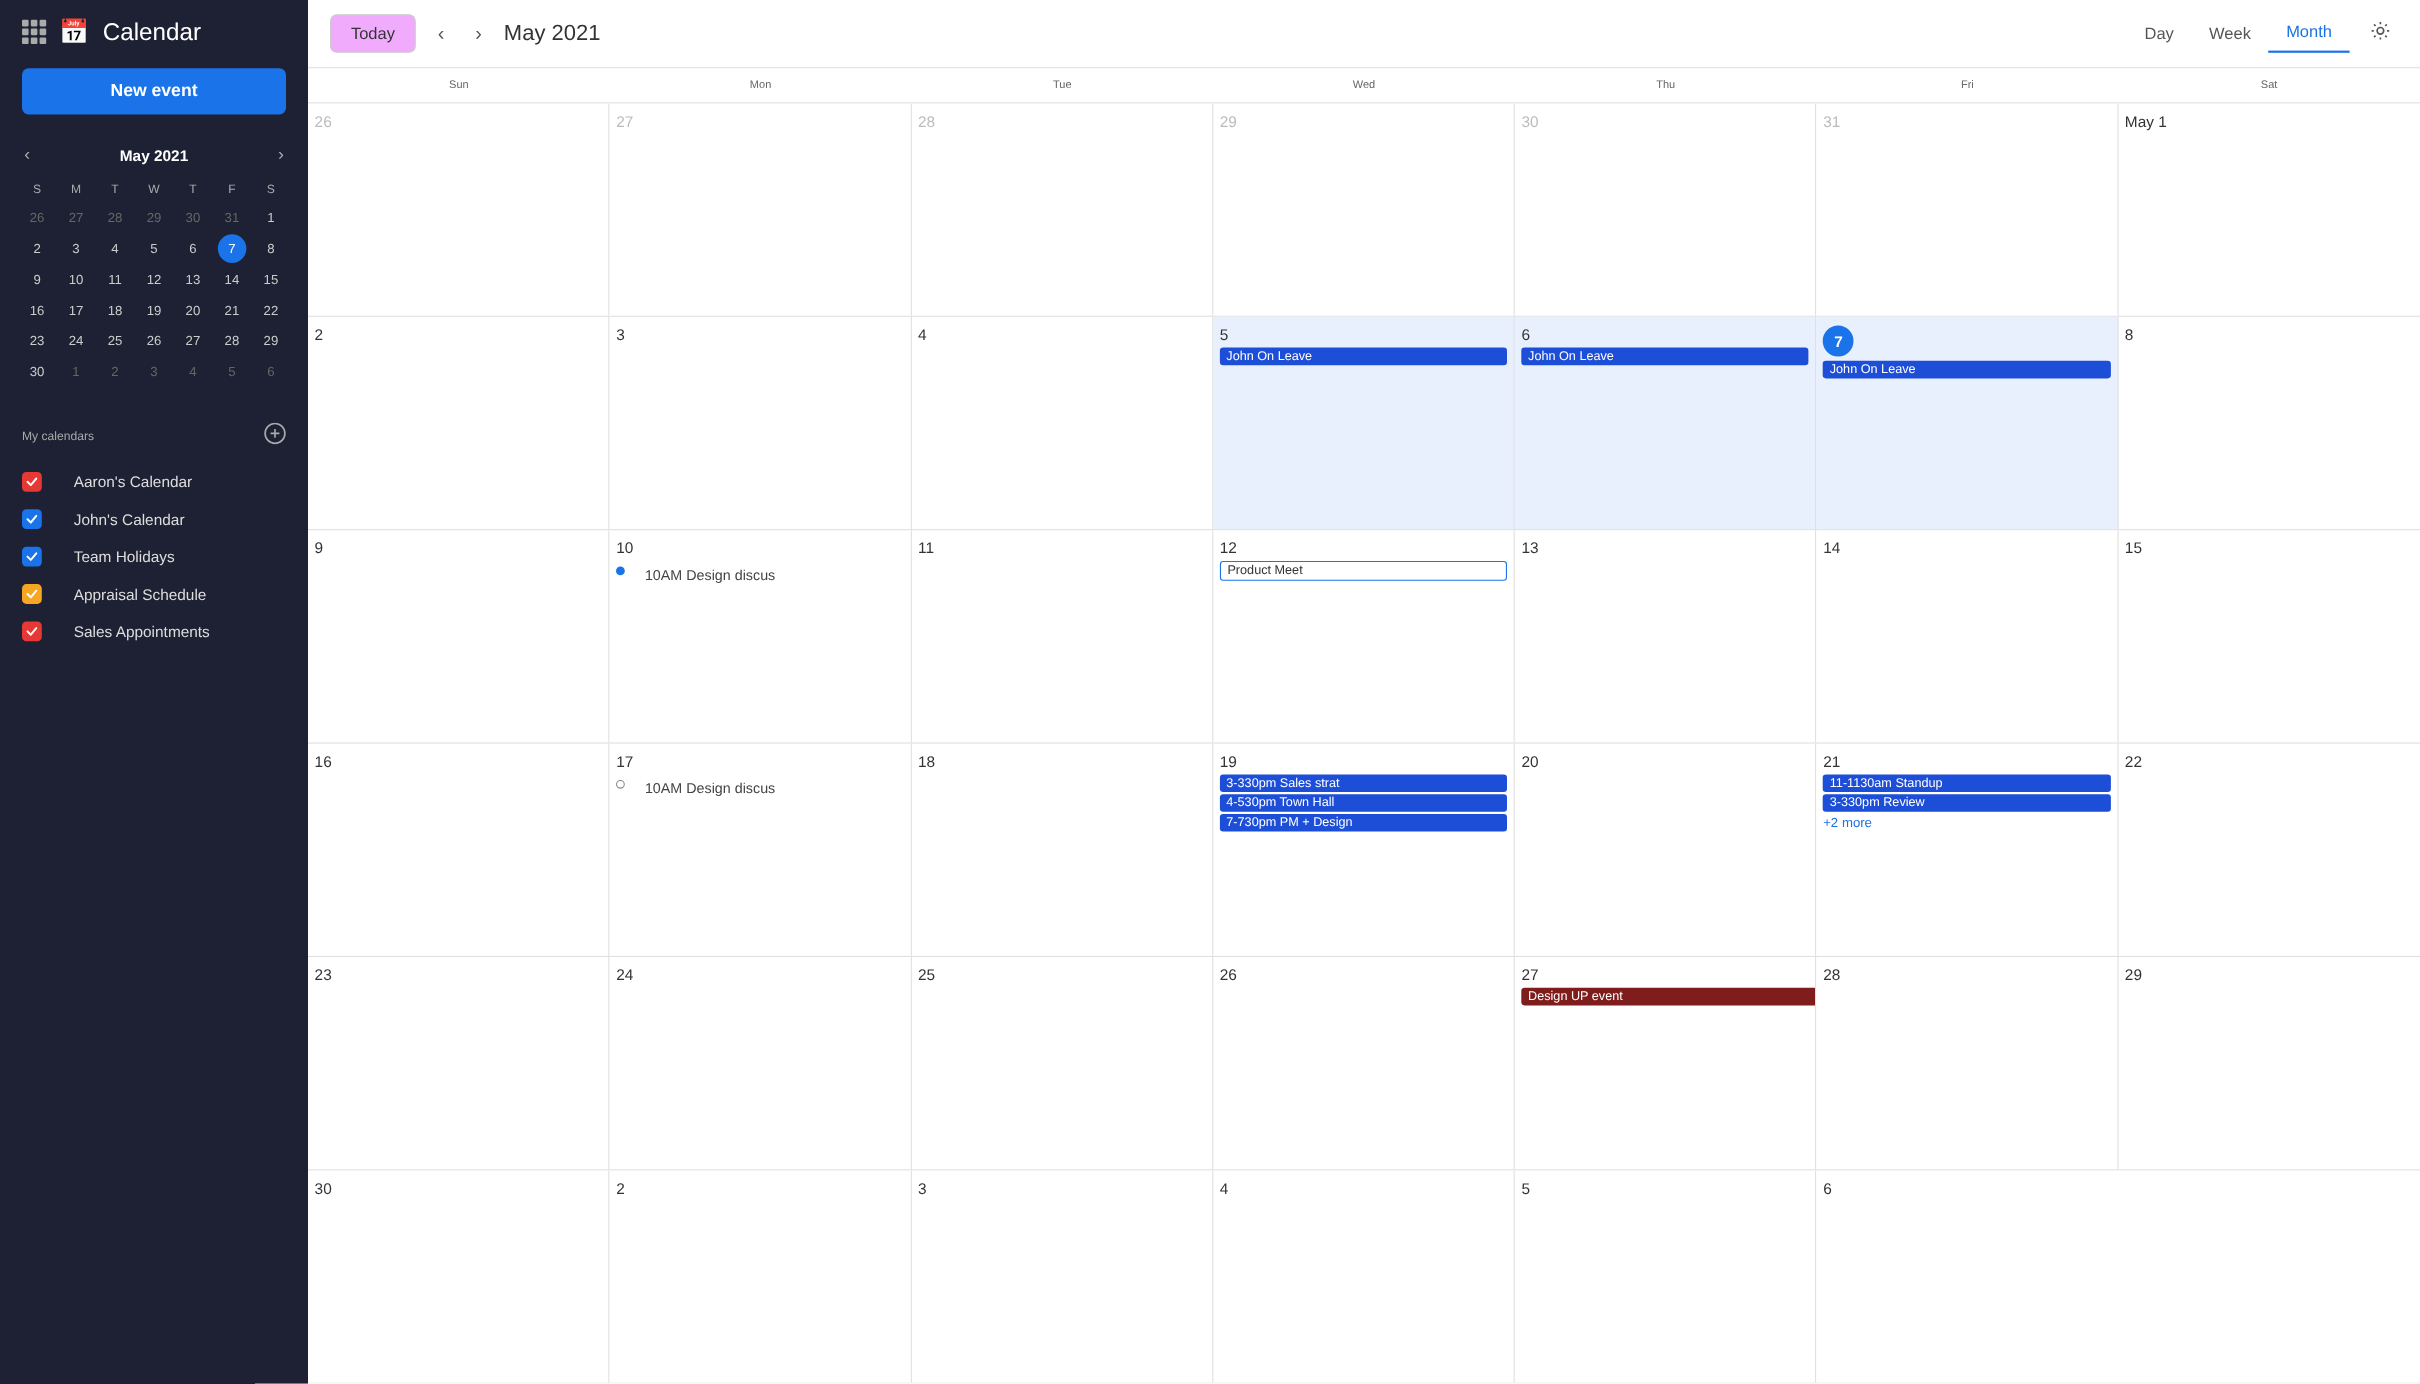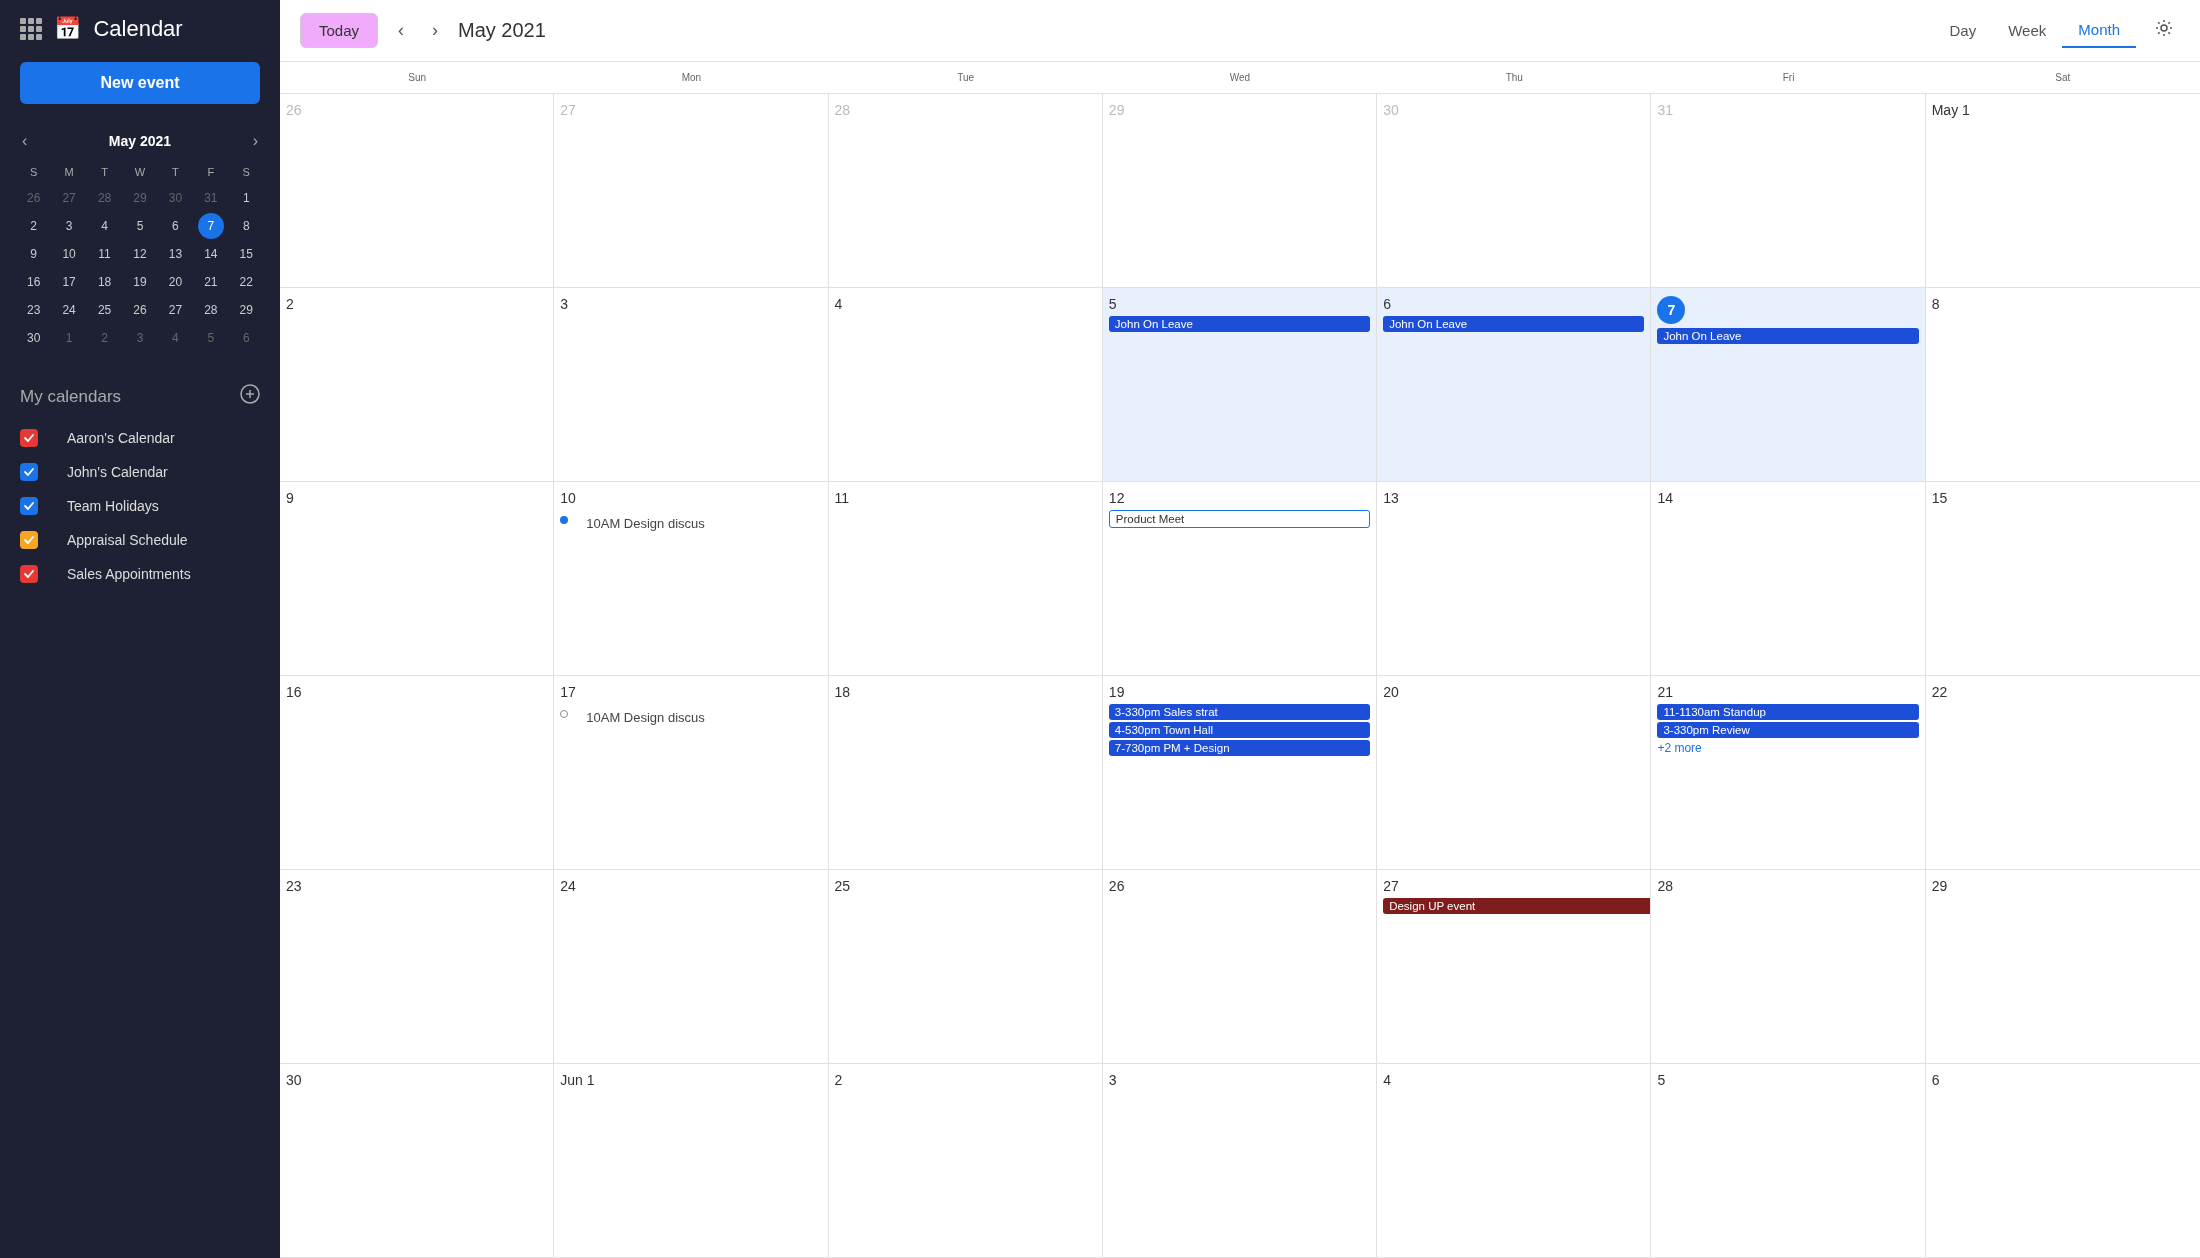--- a/index.html
+++ b/index.html
@@ -81,21 +81,21 @@
     .mini-day.today { background: #1a73e8; color: #fff; border-radius: 50%; }
 
     
     .my-calendars { padding: 16px 20px 8px 20px; }
     .my-cal-header {
       display: flex;
       align-items: center;
       justify-content: space-between;
       margin-bottom: 12px;
     }
-    .my-cal-title { font-size: 17px; color: #aaa; font-weight: 500; }
+    .my-cal-title { font-size: 11px; color: #aaa; font-weight: 500; }
     .add-cal-btn { background: none; border: none; color: #aaa; cursor: pointer; font-size: 18px; }
     .cal-item {
       display: flex;
       align-items: center;
       gap: 29px;
       padding: 8px 0;
       cursor: pointer;
     }
     .cal-checkbox {
       width: 18px;
@@ -538,23 +538,20 @@
           </div>
           <div class="cal-cell">
             <div class="cal-date">29</div>
           </div>
         </div>
         <div class="cal-week">
           <div class="cal-cell">
             <div class="cal-date">30</div>
           </div>
           <div class="cal-cell">
-            <div class="cal-date">Jun 1</div>
-          </div>
-          <div class="cal-cell">
             <div class="cal-date">2</div>
           </div>
           <div class="cal-cell">
             <div class="cal-date">3</div>
           </div>
           <div class="cal-cell">
             <div class="cal-date">4</div>
           </div>
           <div class="cal-cell">
             <div class="cal-date">5</div>

